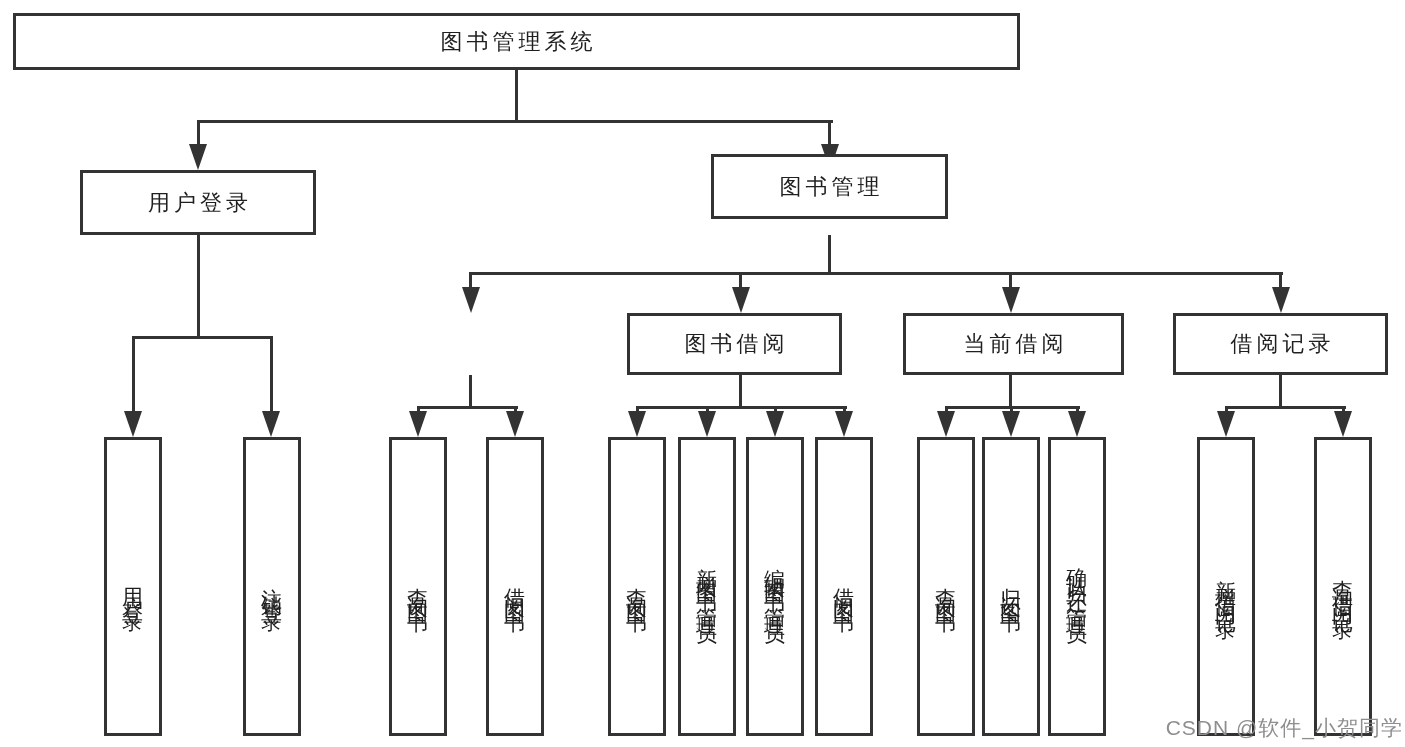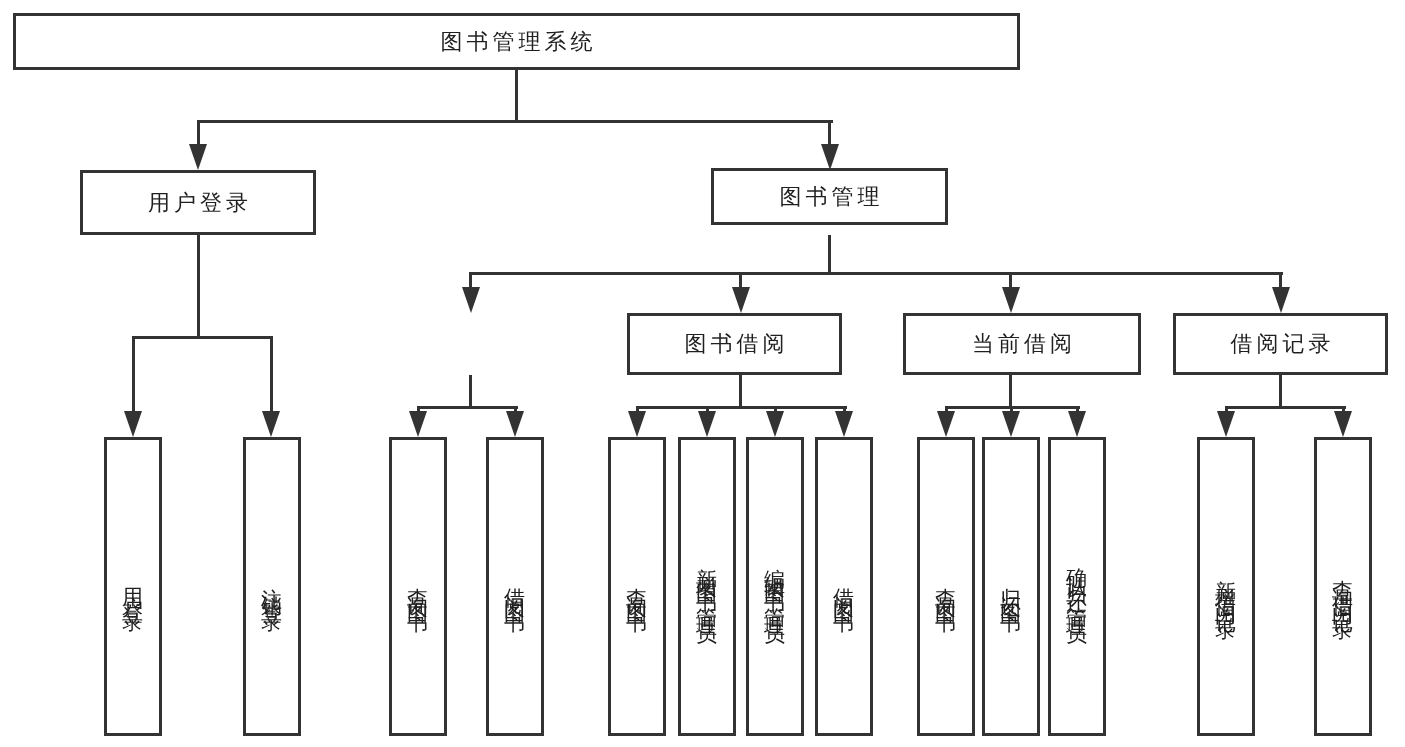--- a/index.html
+++ b/index.html
@@ -46,40 +46,41 @@
   }
 </style>
 </head>
 <body>
 
 <div class="canvas" id="canvas">
 
   <div class="box" style="left:13px;top:13px;width:1007px;height:57px">图书管理系统</div>
 
   <div class="box" style="left:80px;top:170px;width:236px;height:65px">用户登录</div>
-  <div class="box" style="left:711px;top:168px;width:237px;height:57px">图书管理</div>
+  <div class="box" style="left:711px;top:154px;width:237px;height:65px">图书管理</div>
 
   <div class="box" style="left:627px;top:313px;width:215px;height:62px">图书借阅</div>
-  <div class="box" style="left:903px;top:313px;width:238px;height:62px">当前借阅</div>
+  <div class="box" style="left:903px;top:313px;width:221px;height:62px">当前借阅</div>
   <div class="box" style="left:1173px;top:313px;width:215px;height:62px">借阅记录</div>
 
   <div class="box leaf" style="left:104px;top:437px;width:58px;height:299px">用户登录</div>
   <div class="box leaf" style="left:243px;top:437px;width:58px;height:299px">注销登录</div>
   <div class="box leaf" style="left:389px;top:437px;width:58px;height:299px">查询图书</div>
   <div class="box leaf" style="left:486px;top:437px;width:58px;height:299px">借阅图书</div>
   <div class="box leaf" style="left:608px;top:437px;width:58px;height:299px">查询图书</div>
   <div class="box leaf" style="left:678px;top:437px;width:58px;height:299px">新增图书（管理员）</div>
   <div class="box leaf" style="left:746px;top:437px;width:58px;height:299px">编辑图书（管理员）</div>
   <div class="box leaf" style="left:815px;top:437px;width:58px;height:299px">借阅图书</div>
   <div class="box leaf" style="left:917px;top:437px;width:58px;height:299px">查询图书</div>
   <div class="box leaf" style="left:982px;top:437px;width:58px;height:299px">归还图书</div>
   <div class="box leaf" style="left:1048px;top:437px;width:58px;height:299px">确认归还（管理员）</div>
   <div class="box leaf" style="left:1197px;top:437px;width:58px;height:299px">新增借阅记录</div>
   <div class="box leaf" style="left:1314px;top:437px;width:58px;height:299px">查询借阅记录</div>
 
+  <div class="watermark">CSDN @软件_小贺同学</div>
 <div class="ln v" style="left: 514.5px; top: 70px; height: 53px;"></div>
     <div class="ln h" style="left: 196.5px; top: 120px; width: 636px;"></div>
     <div class="ln v" style="left: 196.5px; top: 120px; height: 28px;"></div>
     <div class="ln v" style="left: 828px; top: 120px; height: 28px;"></div>
     <div class="ln v" style="left: 196.5px; top: 235px; height: 104px;"></div>
     <div class="ln h" style="left: 131.5px; top: 336px; width: 141px;"></div>
     <div class="ln v" style="left: 131.5px; top: 336px; height: 78px;"></div>
     <div class="ln v" style="left: 269.5px; top: 336px; height: 78px;"></div>
     <div class="ln v" style="left: 828px; top: 235px; height: 40px;"></div>
     <div class="ln h" style="left: 469px; top: 272px; width: 814px;"></div>

